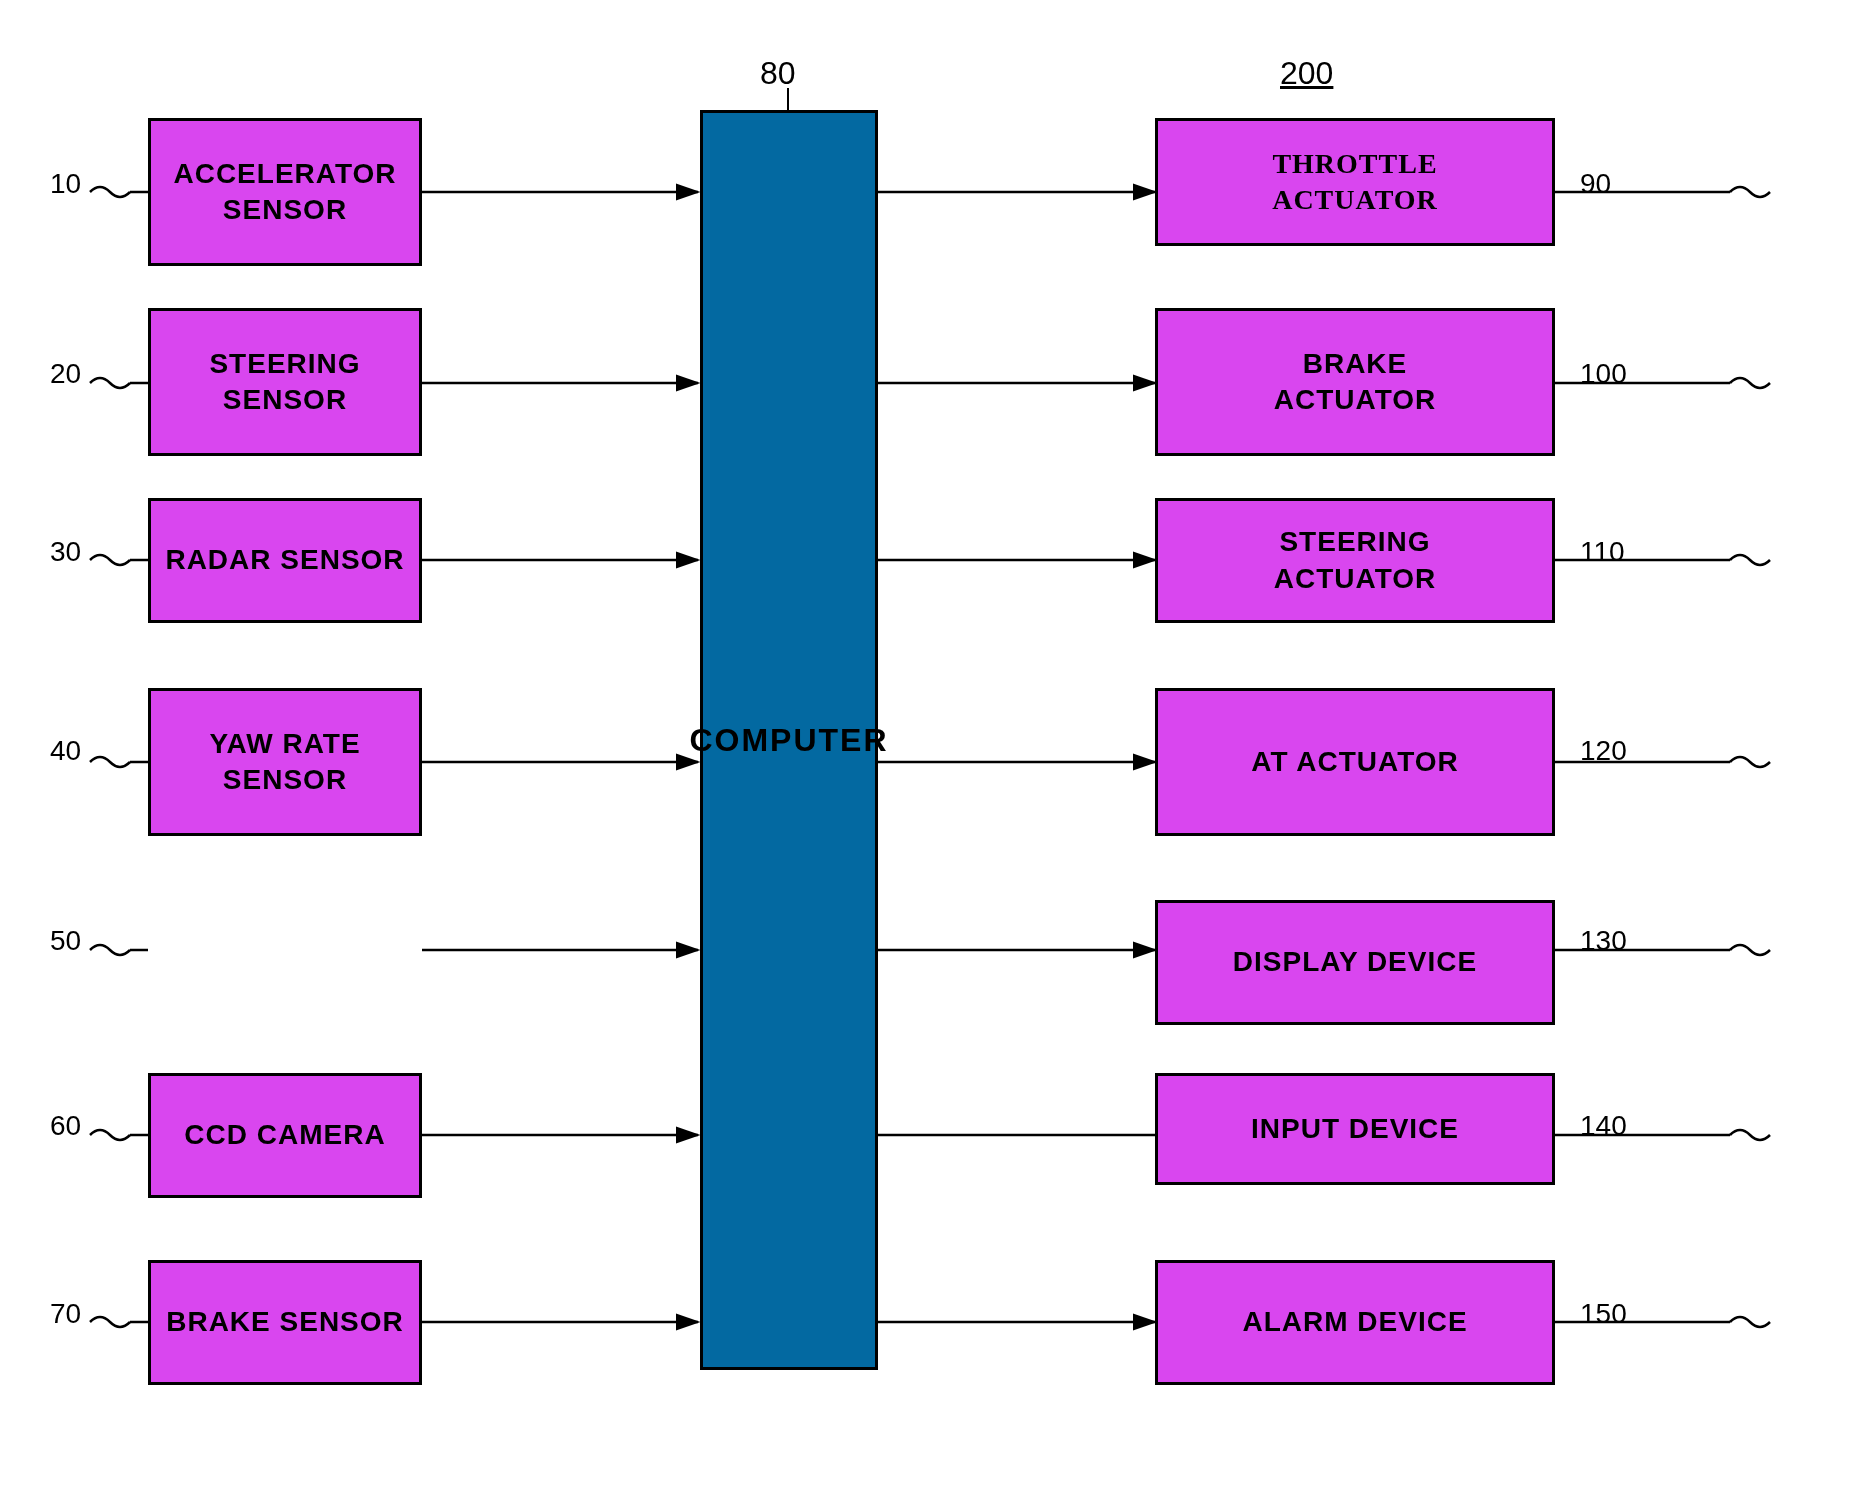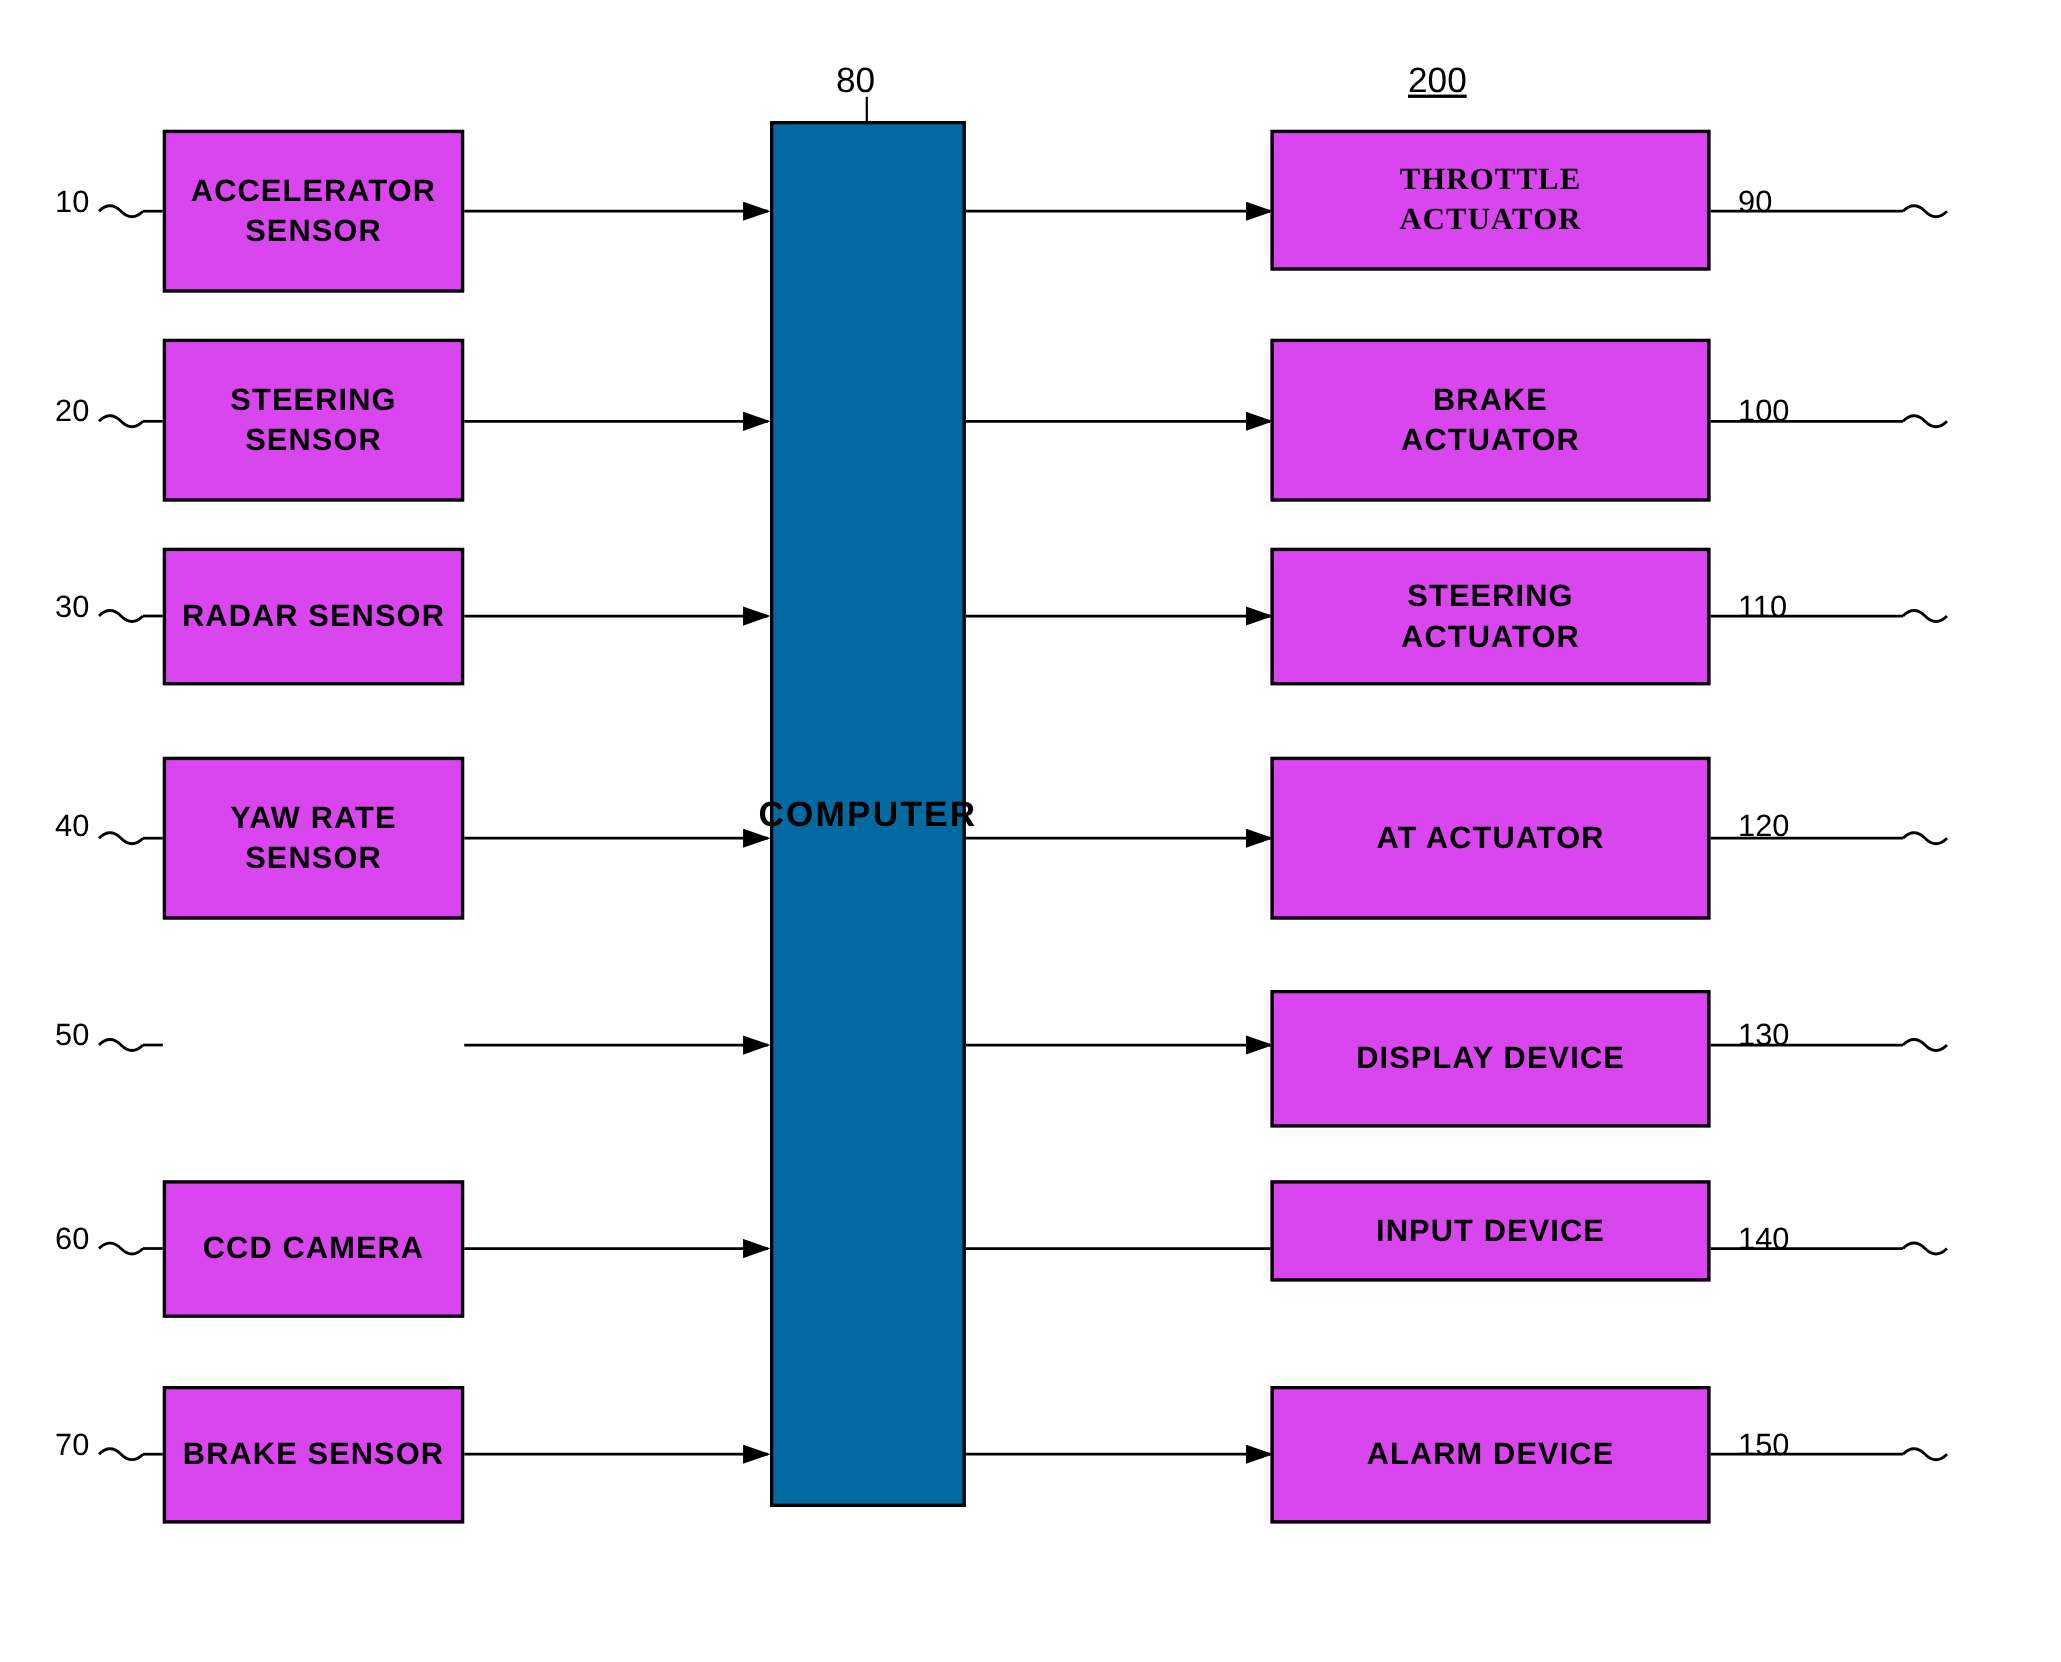--- a/index.html
+++ b/index.html
@@ -193,19 +193,19 @@
 
   <div class="box" style="left:1155px; top:498px; width:400px; height:125px;">STEERING<br>ACTUATOR</div>
   <div class="label" style="left:1580px; top:536px;">110</div>
 
   <div class="box" style="left:1155px; top:688px; width:400px; height:148px;">AT ACTUATOR</div>
   <div class="label" style="left:1580px; top:735px;">120</div>
 
   <div class="box" style="left:1155px; top:888px; width:400px; height:125px;margin-top:12px;">DISPLAY DEVICE</div>
   <div class="label" style="left:1580px; top:925px;">130</div>
 
-  <div class="box" style="left:1155px; top:1073px; width:400px; height:92px;">INPUT DEVICE</div>
+  <div class="box" style="left:1155px; top:1073px; width:400px; height:112px;">INPUT DEVICE</div>
   <div class="label" style="left:1580px; top:1110px;">140</div>
 
   <div class="box" style="left:1155px; top:1260px; width:400px; height:125px;">ALARM DEVICE</div>
   <div class="label" style="left:1580px; top:1298px;">150</div>
 
 </div>
 
 </body></html>

